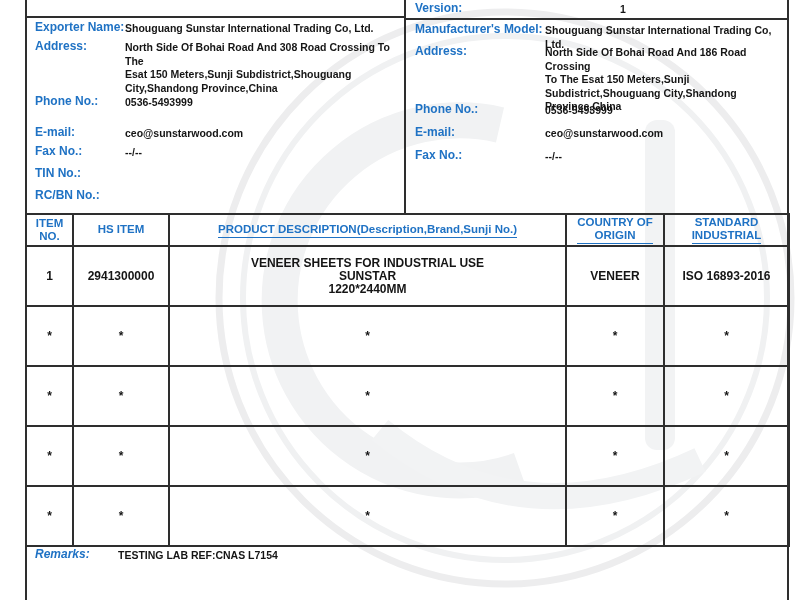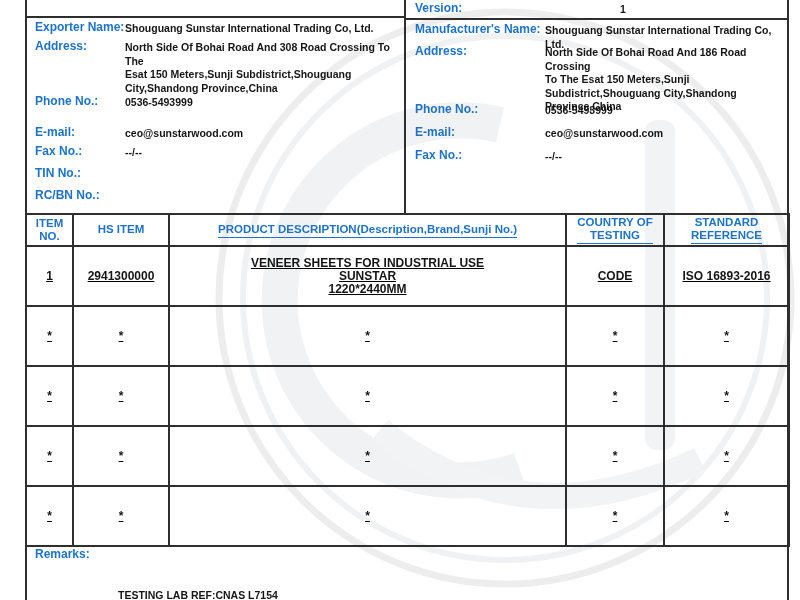--- a/index.html
+++ b/index.html
@@ -7,29 +7,29 @@
         font-family:"Liberation Sans",sans-serif;font-weight:700;}
   .wm{position:absolute;left:0;top:0;z-index:0;}
   .vline,.hline{position:absolute;background:#2e2e2e;z-index:2;}
   .panel{position:absolute;z-index:3;}
   .field{position:absolute;left:0;width:100%;}
   .field .label{position:absolute;left:10px;top:0;color:#1f72c4;font-size:12px;line-height:13px;white-space:nowrap;}
   .field .value{position:absolute;top:1px;color:#151515;font-size:10.5px;line-height:13.5px;white-space:pre-line;}
   #left-panel .value{left:100px;width:278px;}
   #right-panel .value{left:140px;width:242px;}
   #right-panel .version-value{left:215px;width:auto;}
-  #items-table{position:absolute;left:25px;top:213px;z-index:3;border-collapse:collapse;table-layout:fixed;background:transparent;text-decoration:underline;}
+  #items-table{position:absolute;left:25px;top:213px;z-index:3;border-collapse:collapse;table-layout:fixed;background:transparent;}
   #items-table th,#items-table td{border:2px solid #2e2e2e;padding:0;text-align:center;vertical-align:middle;}
   #items-table th{height:30px;color:#1f72c4;font-size:11.5px;line-height:13px;font-weight:700;}
   #items-table td{height:58px;color:#151515;font-size:12px;line-height:13px;white-space:pre-line;font-weight:700;}
   .th-inner{display:inline-block;white-space:pre-line;padding-bottom:1px;}
   .th-underline{border-bottom:1.5px solid #1f72c4;}
   #remarks{position:absolute;left:0;top:0;width:800px;z-index:3;}
-  #remarks .r-label{position:absolute;left:35px;top:547px;color:#1f72c4;font-size:12px;white-space:nowrap;}
-  #remarks .r-value{position:absolute;left:118px;top:549px;color:#151515;font-size:10.5px;white-space:nowrap;margin-top:40px;}
+  #remarks .r-label{position:absolute;left:35px;top:547px;color:#1f72c4;font-size:12px;white-space:nowrap;font-style:italic;}
+  #remarks .r-value{position:absolute;left:118px;top:549px;color:#151515;font-size:10.5px;white-space:nowrap;}
 </style>
 </head>
 <body>
 
 <div id="page">
 
   <div class="wm">
     <svg width="800" height="600" viewBox="0 0 800 600" xmlns="http://www.w3.org/2000/svg">
       <circle cx="505" cy="298" r="286" fill="none" stroke="#ededee" stroke-width="7"></circle>
       <circle cx="505" cy="298" r="262" fill="none" stroke="#f0f1f2" stroke-width="6"></circle>
@@ -77,21 +77,21 @@
       <span class="value"></span>
     </div>
   </div>
 
   <div class="panel" id="right-panel" style="left:405px;top:0;width:383px;height:154px;">
     <div class="field" style="top:2px;">
       <span class="label">Version:</span>
       <span class="value version-value">1</span>
     </div>
     <div class="field" style="top:23px;">
-      <span class="label">Manufacturer's Name:</span>
+      <span class="label">Manufacturer's Model:</span>
       <span class="value">Shouguang Sunstar International Trading Co, Ltd.</span>
     </div>
     <div class="field" style="top:45px;">
       <span class="label">Address:</span>
       <span class="value">North Side Of Bohai Road And 186 Road Crossing
 To The Esat 150 Meters,Sunji
 Subdistrict,Shouguang City,Shandong
 Province,China</span>
     </div>
     <div class="field" style="top:103px;">
@@ -115,33 +115,33 @@
         <col style="width:397px">
         <col style="width:98px">
         <col style="width:125px">
     </colgroup>
     <thead>
       <tr>
           <th><div class="th-inner">ITEM NO.</div></th>
           <th><div class="th-inner">HS ITEM</div></th>
           <th><div class="th-inner th-underline">PRODUCT DESCRIPTION(Description,Brand,Sunji No.)</div></th>
           <th><div class="th-inner th-underline">COUNTRY OF
-TESTING</div></th>
+ORIGIN</div></th>
           <th><div class="th-inner th-underline">STANDARD
-REFERENCE</div></th>
+INDUSTRIAL</div></th>
         </tr>
     </thead>
     <tbody>
         <tr>
           <td>1</td>
           <td>2941300000</td>
           <td>VENEER SHEETS FOR INDUSTRIAL USE
 SUNSTAR
 1220*2440MM</td>
-          <td>CODE</td>
+          <td>VENEER</td>
           <td>ISO 16893-2016</td>
         </tr>
         <tr>
           <td>*</td>
           <td>*</td>
           <td>*</td>
           <td>*</td>
           <td>*</td>
         </tr>
         <tr>

